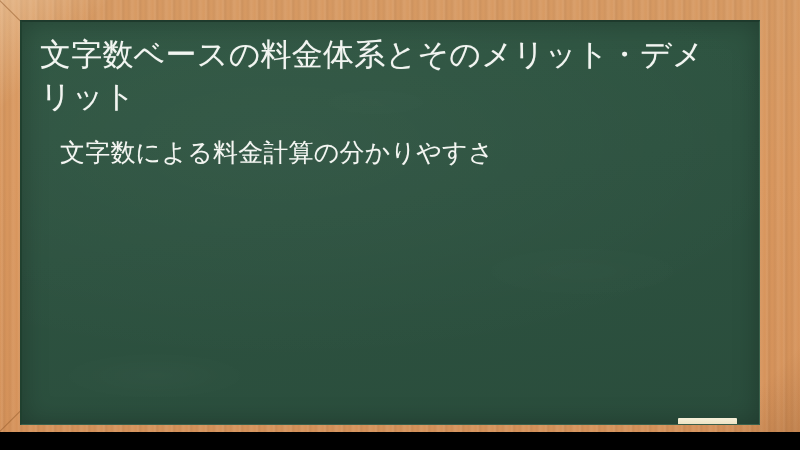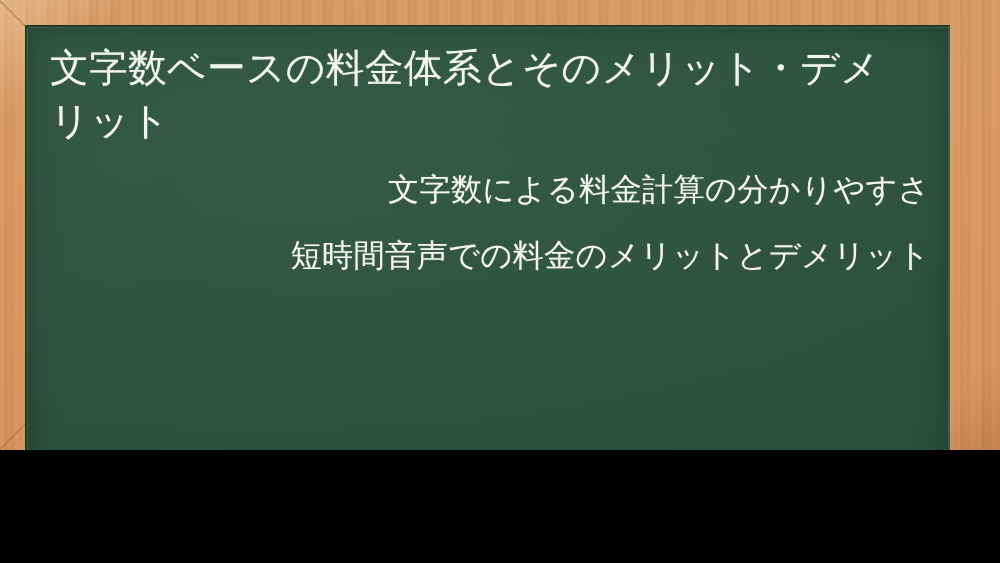--- a/index.html
+++ b/index.html
@@ -11,21 +11,21 @@
     width: 800px;
     height: 450px;
     overflow: hidden;
     font-family: "Liberation Sans", "DejaVu Sans", sans-serif;
   }
 
   
   #blackboard-scene {
     position: relative;
     width: 800px;
-    height: 360px;
+    height: 432px;
     box-sizing: border-box;
     background:
       
       repeating-linear-gradient(
         90deg,
         rgba(255,255,255,0.00) 0px,
         rgba(255,255,255,0.07) 2px,
         rgba(0,0,0,0.05) 4px,
         rgba(255,255,255,0.00) 7px,
         rgba(0,0,0,0.03) 10px,
@@ -118,21 +118,20 @@
   }
 
   #bullet-list li {
     color: #f4f6f2;
     font-size: 25px;
     line-height: 1.26;
     font-weight: 400;
     letter-spacing: 0.2px;
     margin: 0 0 21px 0;
     text-shadow: 0 0 1px rgba(255,255,255,0.26);
-    text-align: right;
   }
   #bullet-list li:last-child { margin-bottom: 0; }
 
   
   #chalk-stick {
     position: absolute;
     left: 656px;
     top: 396px;
     width: 59px;
     height: 9px;
@@ -152,19 +151,18 @@
   <div class="mitre bl"></div>
 
   <div id="chalkboard">
     <div class="board-dust"></div>
 
     <div id="board-content">
       <h1 id="board-title">文字数ベースの料金体系とそのメリット・デメリット</h1>
 
       <ul id="bullet-list">
         <li>文字数による料金計算の分かりやすさ</li>
-        <li>短時間音声での料金のメリットとデメリット</li>
       </ul>
     </div>
 
     <div id="chalk-stick"></div>
   </div>
 </div>
 
 </body></html>

